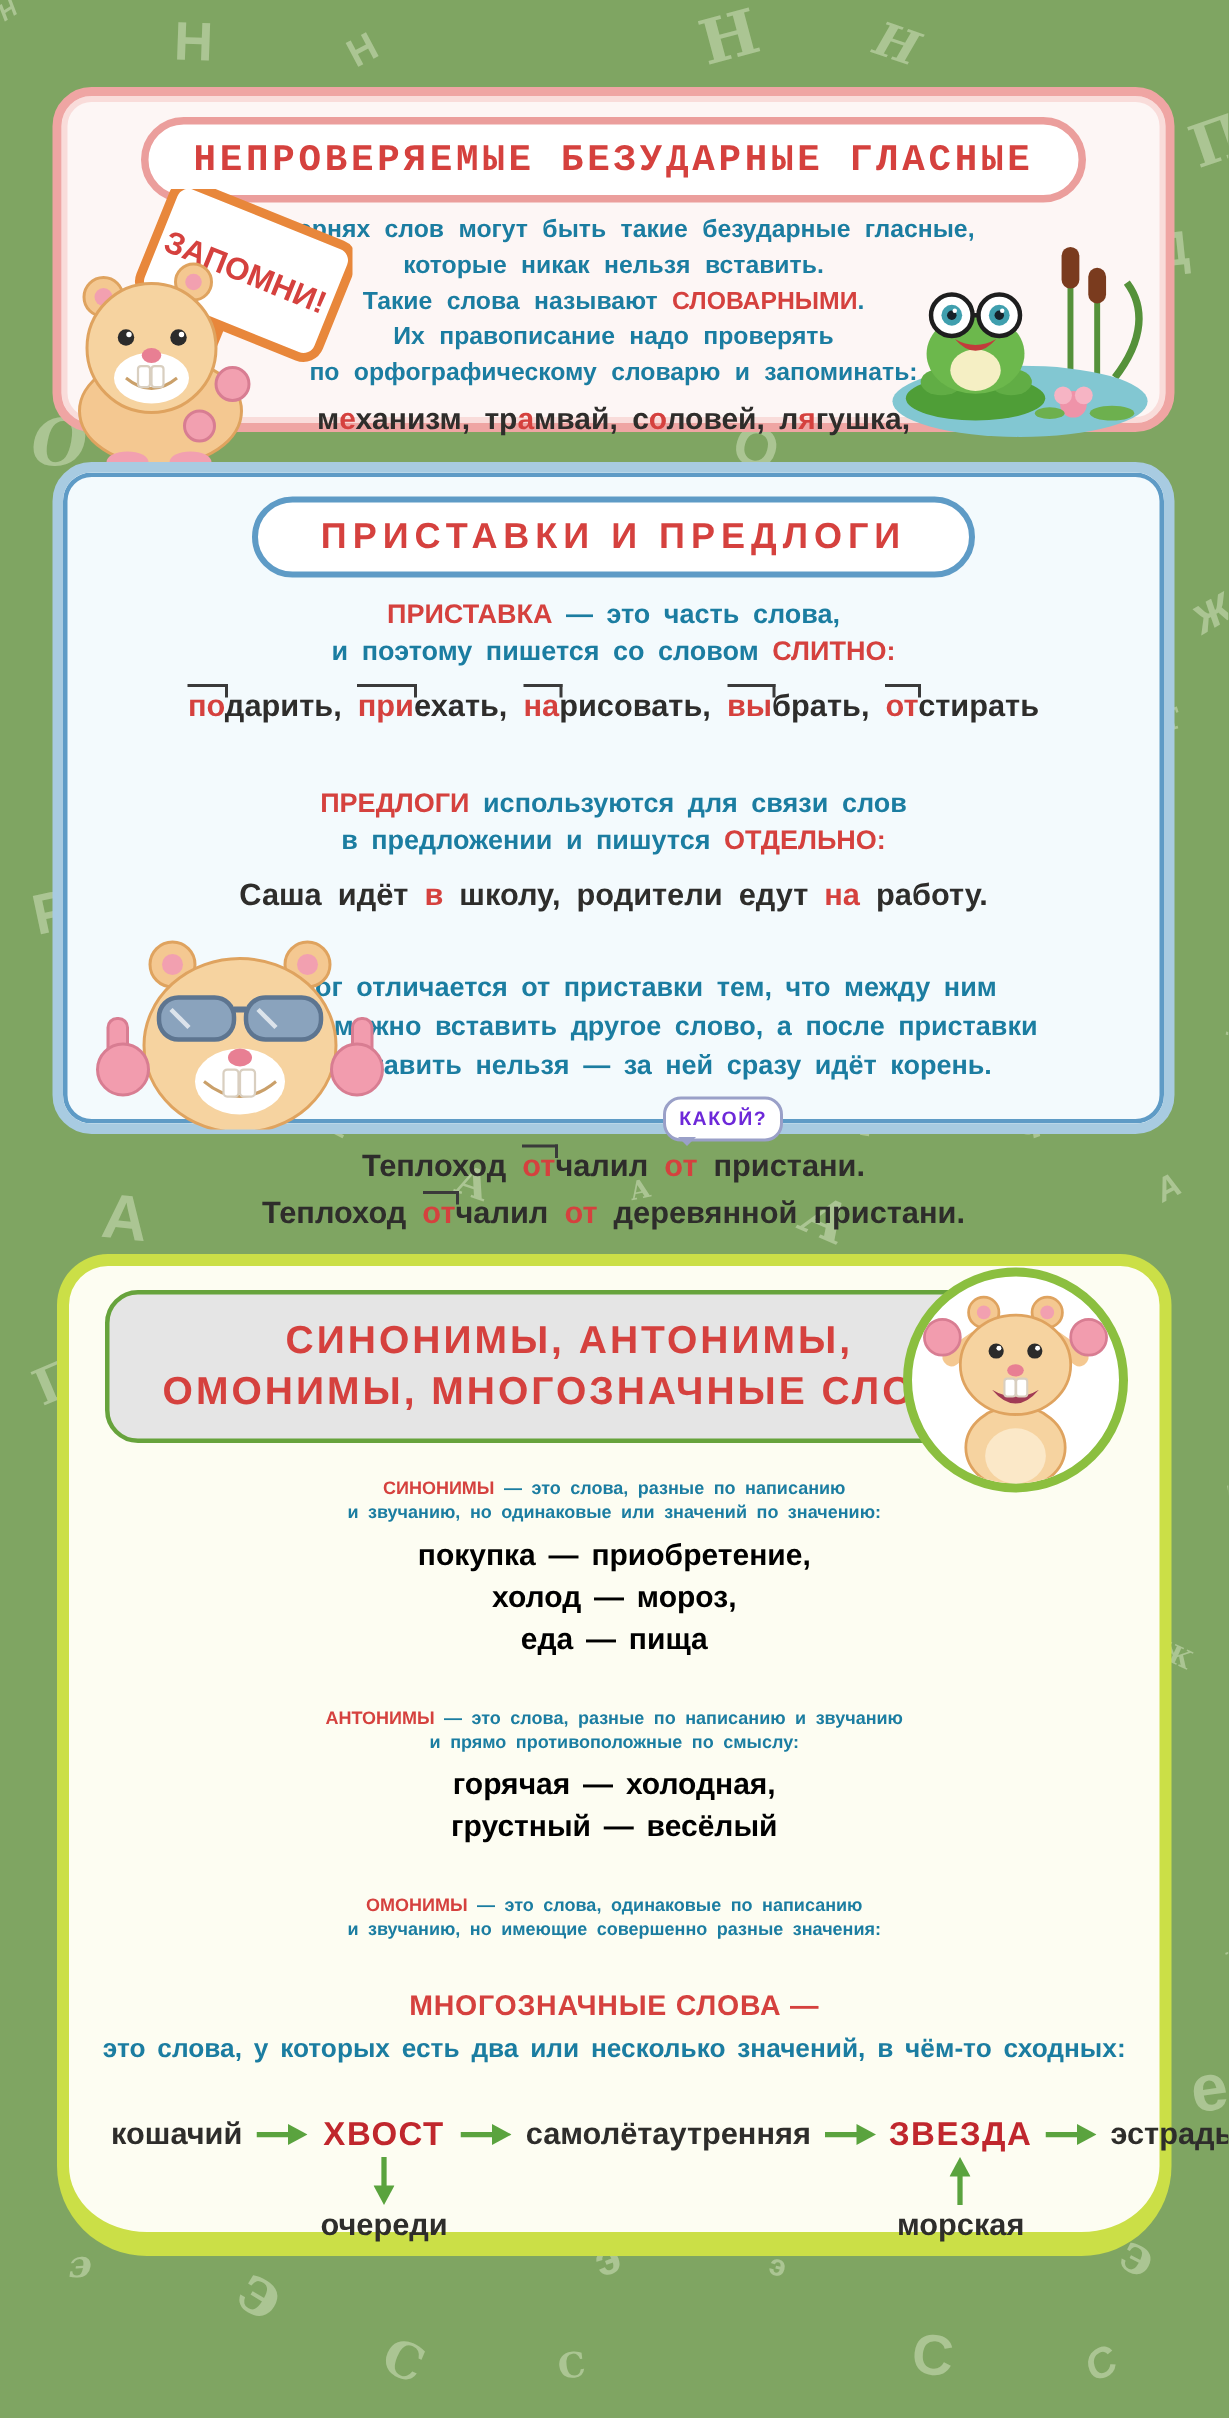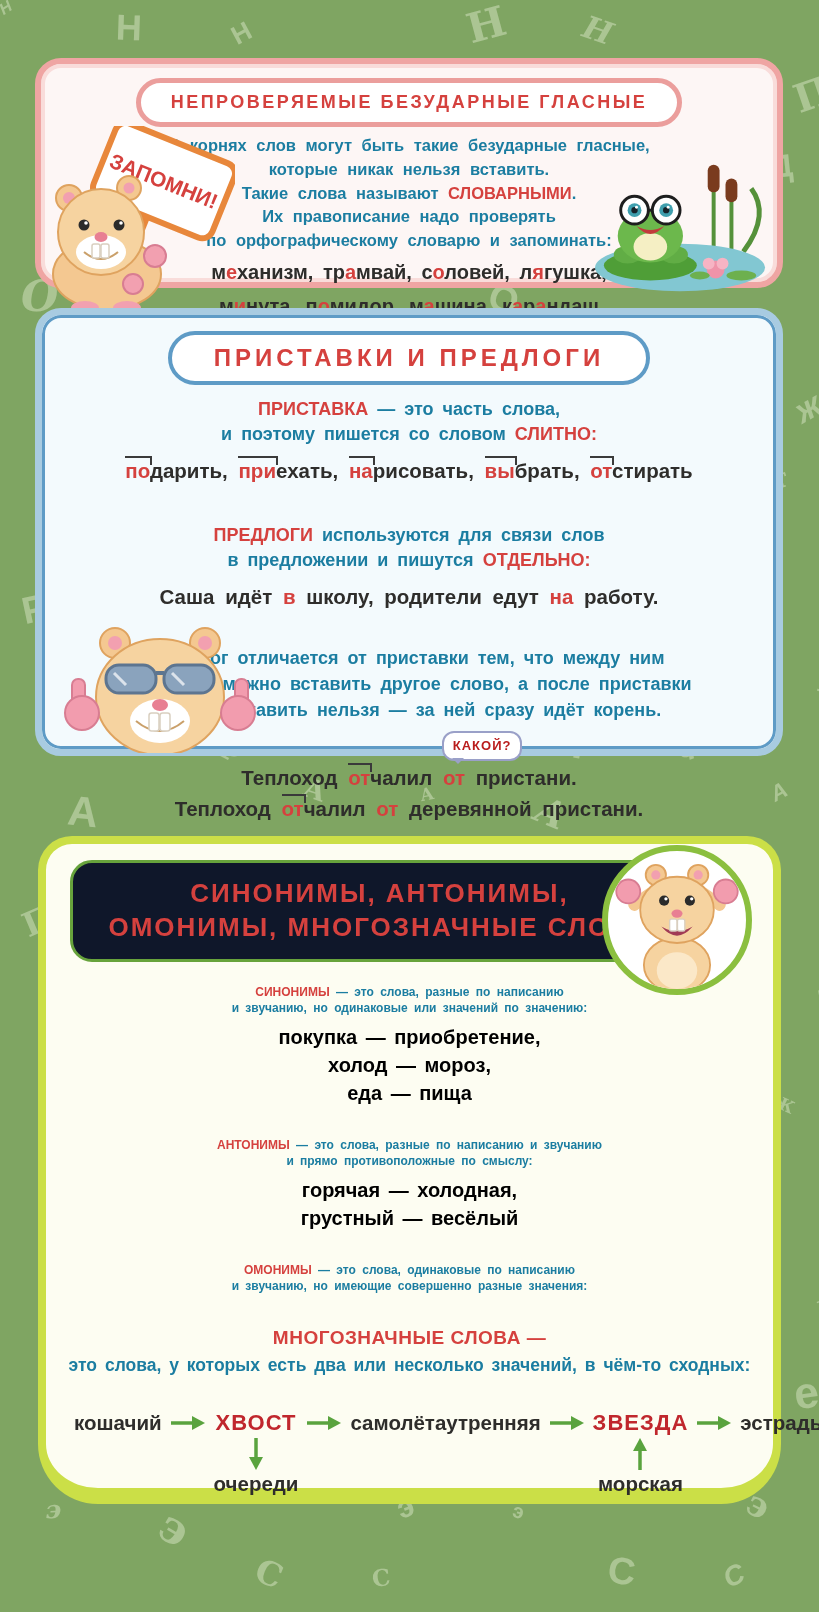--- a/index.html
+++ b/index.html
@@ -22,34 +22,34 @@
   #p1{left:35px;top:58px;width:748px;height:230px;background:#fdf6f5;
       border:6px solid #efa5a3;border-radius:26px;box-shadow:inset 0 0 0 4px #f9dcda;}
   #p2{left:35px;top:308px;width:748px;height:448px;background:#f3fafd;
       border:7px solid #a8cbe1;border-radius:26px;box-shadow:inset 0 0 0 3px #5e9bc6;}
   #p3{left:38px;top:836px;width:743px;height:668px;background:#fdfdf2;
       border:8px solid #cbdf47;border-bottom-width:16px;
       border-radius:34px 34px 60px 60px;}
   
   .pill{display:block;width:fit-content;margin:14px auto 8px;background:#fff;
         color:#d5413e;letter-spacing:2.5px;text-align:center;}
-  .p1-pill{border:5px solid #eb9e9c;border-radius:44px;padding:9px 30px;font-size:18px;}
+  .p1-pill{border:5px solid #eb9e9c;border-radius:44px;padding:9px 30px;font-size:25px;font-family:Liberation Mono, monospace;}
   .p1-intro{font-size:16.5px;line-height:1.32;word-spacing:5px;margin-top:2px;}
   .p1-words{font-size:20px;line-height:1.35;word-spacing:4px;margin-top:7px;}
   
   .p2-pill{border:4px solid #5e9bc6;border-radius:34px;padding:9px 42px;font-size:24px;letter-spacing:4px;margin-top:16px;}
   .p2-def{font-size:18px;line-height:1.4;word-spacing:4px;margin-top:12px;}
   .p2-ex{font-size:20.5px;line-height:1.35;word-spacing:5px;margin-top:10px;}
   .p2-note{font-size:18px;line-height:1.45;word-spacing:4px;margin-top:34px;}
   .p2-ex3{position:relative;width:fit-content;margin:40px auto 0;font-size:20.5px;line-height:1.5;word-spacing:5px;}
   .bubble{position:absolute;top:-32px;left:57%;background:#fff;border:2px solid #9aa0c8;
-          border-radius:12px;padding:3px 9px;font-size:13px;letter-spacing:1px;color:#b91c1c;white-space:nowrap;}
+          border-radius:12px;padding:3px 9px;font-size:13px;letter-spacing:1px;color:#6d28d9;white-space:nowrap;}
   .bubble::after{content:"";position:absolute;bottom:-11px;left:8px;border:6px solid transparent;border-top-color:#9aa0c8;}
   
-  .p3-titlebox{position:relative;margin:16px 84px 0 24px;background:#0f172a;border:3px solid #67a33c;
+  .p3-titlebox{position:relative;margin:16px 84px 0 24px;background:#e5e5e5;border:3px solid #67a33c;
                border-radius:22px;padding:14px 26px;}
   .p3-title{color:#d5413e;font-size:26px;letter-spacing:2px;line-height:1.3;}
   .hamster-circle{position:absolute;right:-66px;top:-18px;width:138px;height:138px;background:#fff;
                   border:6px solid #8bbf3f;border-radius:50%;overflow:hidden;}
   .p3-def{font-size:12px;line-height:1.38;word-spacing:3px;}
   .p3-ex{font-size:20px;line-height:1.4;word-spacing:3px;margin-top:6px;}
   .mt22{margin-top:22px;} .mt30{margin-top:30px;}
   .poly-head{font-size:19px;letter-spacing:0.5px;margin-top:32px;}
   .poly-def{font-size:17.5px;word-spacing:3px;margin-top:6px;}
   .diagrams{display:flex;justify-content:space-between;padding:0 28px;margin-top:34px;}

